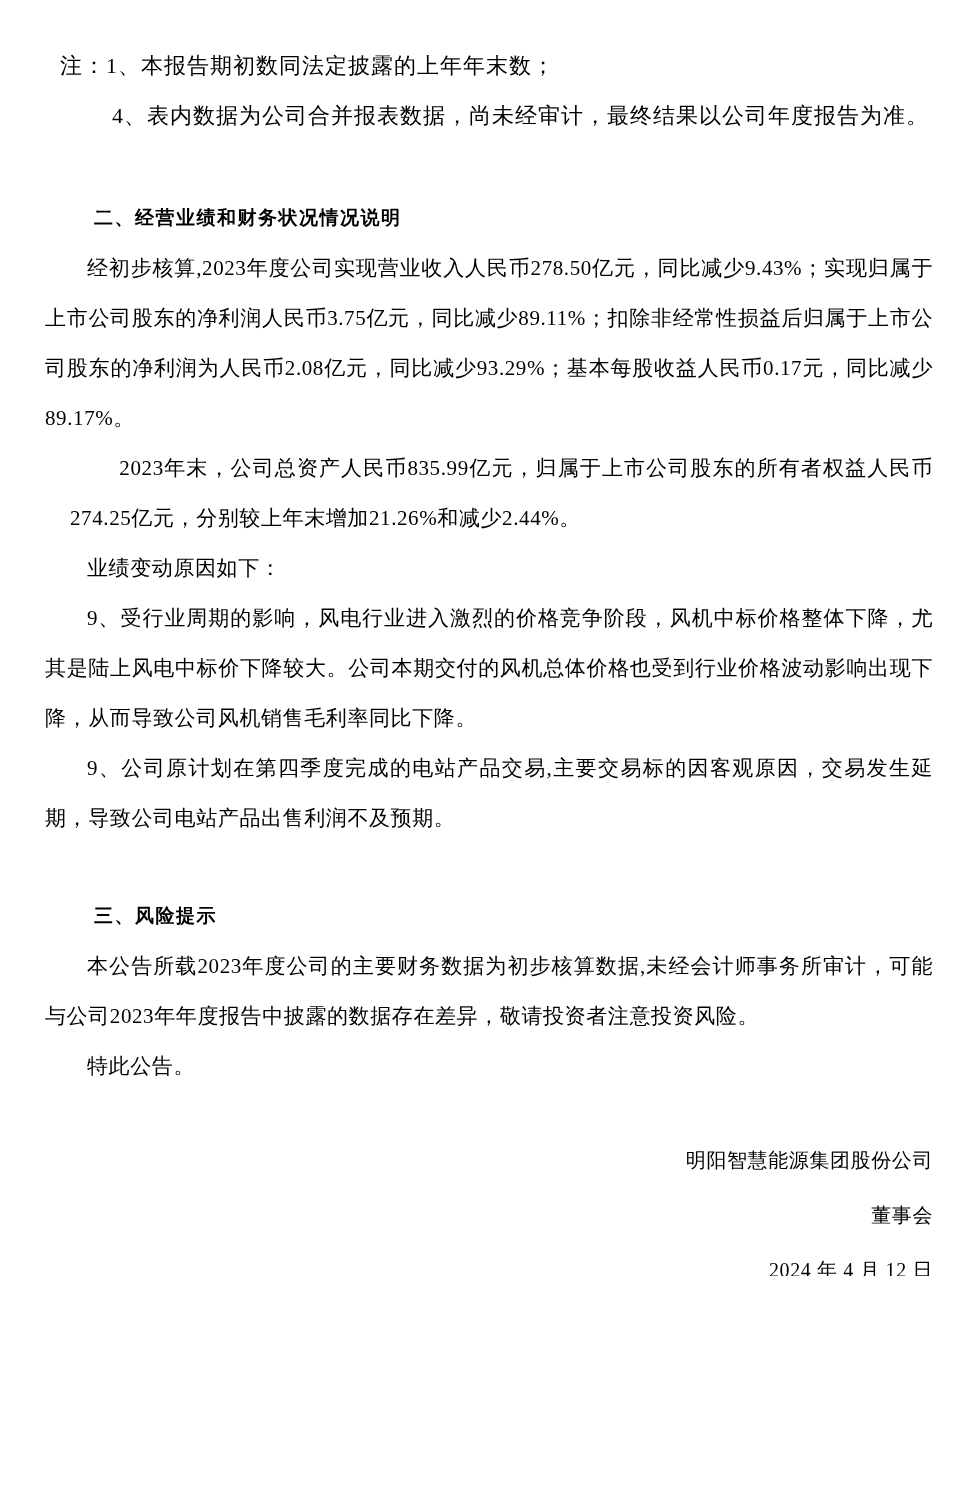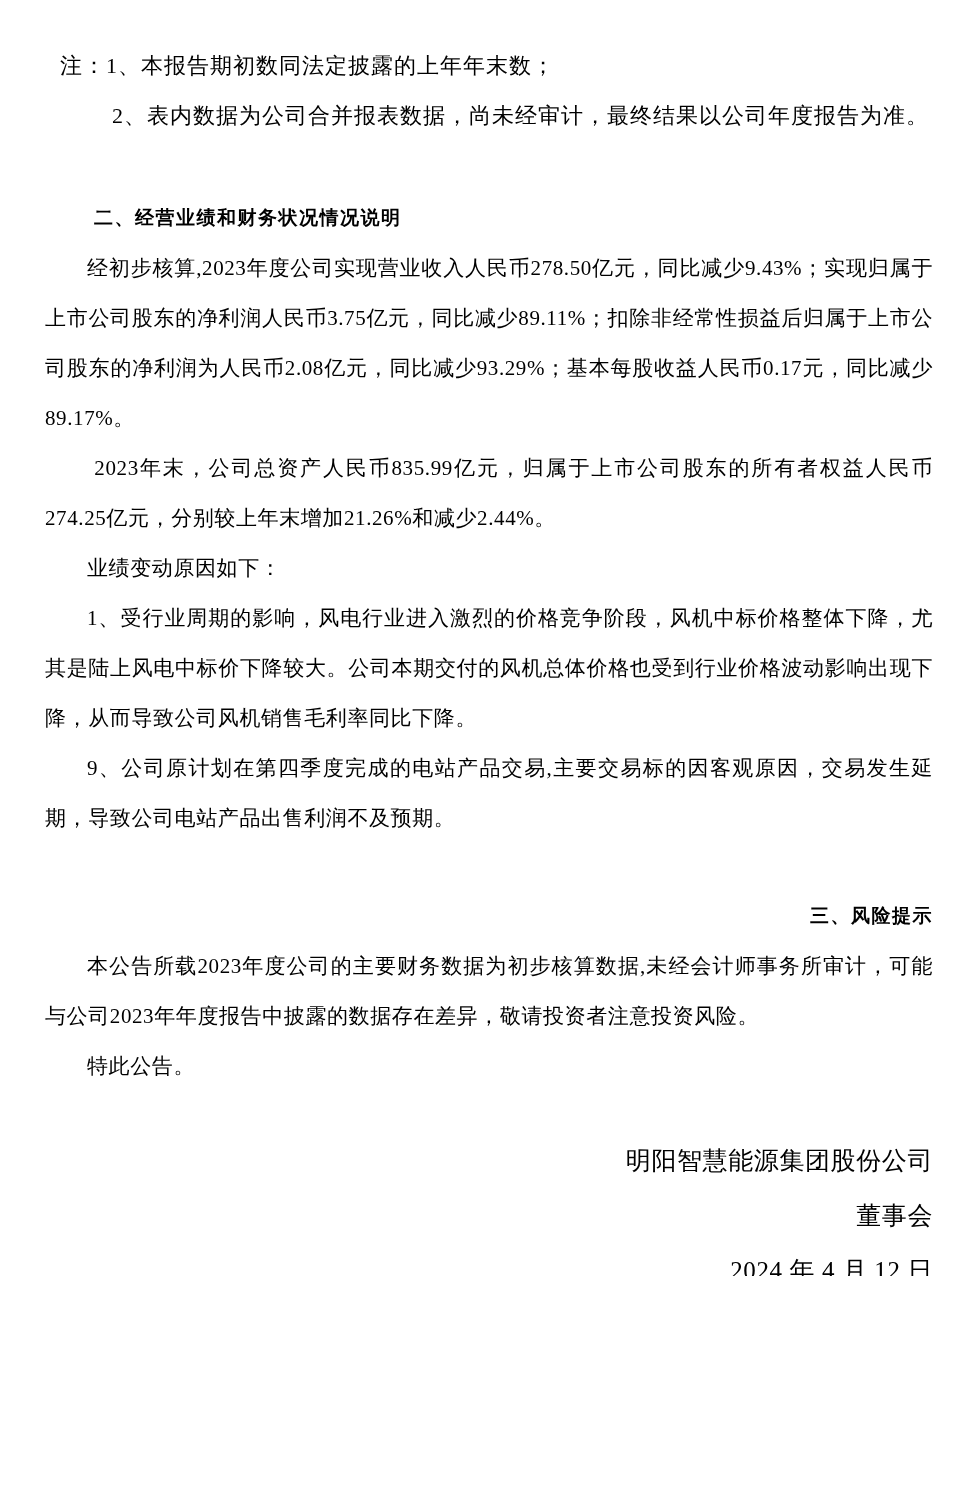--- a/index.html
+++ b/index.html
@@ -35,67 +35,67 @@
   
   .section-heading {
     font-family: Liberation Serif, serif;
     font-weight: bold;
     font-size: 19px;
     line-height: 50px;
     letter-spacing: 1.5px;
     margin: 52px 0 0 0;
     padding-left: 49px;
   }
-  .section-heading.h3 { margin-top: 48px; text-align: right; }
+  .section-heading.h3 { margin-top: 48px; }
 
   
   .para {
     margin: 0;
     font-size: 21px;
     line-height: 50px;
     letter-spacing: 0.6px;
     text-align: justify;
     text-align-last: left;
     text-indent: 2em;
   }
-  .para.indent-wide { text-indent: 2.35em; }
+  .para.indent-wide { text-indent: 2.35em; margin-left: 25px; }
 
   
   .signature {
     margin: 42px 0 0 auto;
     width: 312px;
   }
   .sig-line {
-    font-size: 25px;
+    font-size: 20px;
     line-height: 55px;
     letter-spacing: 0.6px;
     white-space: nowrap;
   }
   .sig-company { text-align: right; }
   .sig-board   { text-align: right; }
   .sig-date    { text-align: right; }
 </style>
 </head>
 <body>
 
 <div class="page">
 
   <div class="note-line first">注：1、本报告期初数同法定披露的上年年末数；</div>
 
-  <div class="note-line second">2、表内数据为公司合并报表数据，尚未经审计，最终结果以公司年度报告为准。</div>
+  <div class="note-line second">4、表内数据为公司合并报表数据，尚未经审计，最终结果以公司年度报告为准。</div>
 
   <div class="section-heading">二、经营业绩和财务状况情况说明</div>
 
   <p class="para">经初步核算,2023年度公司实现营业收入人民币278.50亿元，同比减少9.43%；实现归属于上市公司股东的净利润人民币3.75亿元，同比减少89.11%；扣除非经常性损益后归属于上市公司股东的净利润为人民币2.08亿元，同比减少93.29%；基本每股收益人民币0.17元，同比减少89.17%。</p>
 
   <p class="para indent-wide">2023年末，公司总资产人民币835.99亿元，归属于上市公司股东的所有者权益人民币274.25亿元，分别较上年末增加21.26%和减少2.44%。</p>
 
   <p class="para">业绩变动原因如下：</p>
 
-  <p class="para">1、受行业周期的影响，风电行业进入激烈的价格竞争阶段，风机中标价格整体下降，尤其是陆上风电中标价下降较大。公司本期交付的风机总体价格也受到行业价格波动影响出现下降，从而导致公司风机销售毛利率同比下降。</p>
+  <p class="para">9、受行业周期的影响，风电行业进入激烈的价格竞争阶段，风机中标价格整体下降，尤其是陆上风电中标价下降较大。公司本期交付的风机总体价格也受到行业价格波动影响出现下降，从而导致公司风机销售毛利率同比下降。</p>
 
 
   <p class="para">9、公司原计划在第四季度完成的电站产品交易,主要交易标的因客观原因，交易发生延期，导致公司电站产品出售利润不及预期。</p>
 
   <div class="section-heading h3">三、风险提示</div>
 
 
   <p class="para">本公告所载2023年度公司的主要财务数据为初步核算数据,未经会计师事务所审计，可能与公司2023年年度报告中披露的数据存在差异，敬请投资者注意投资风险。</p>
 
   <p class="para">特此公告。</p>

